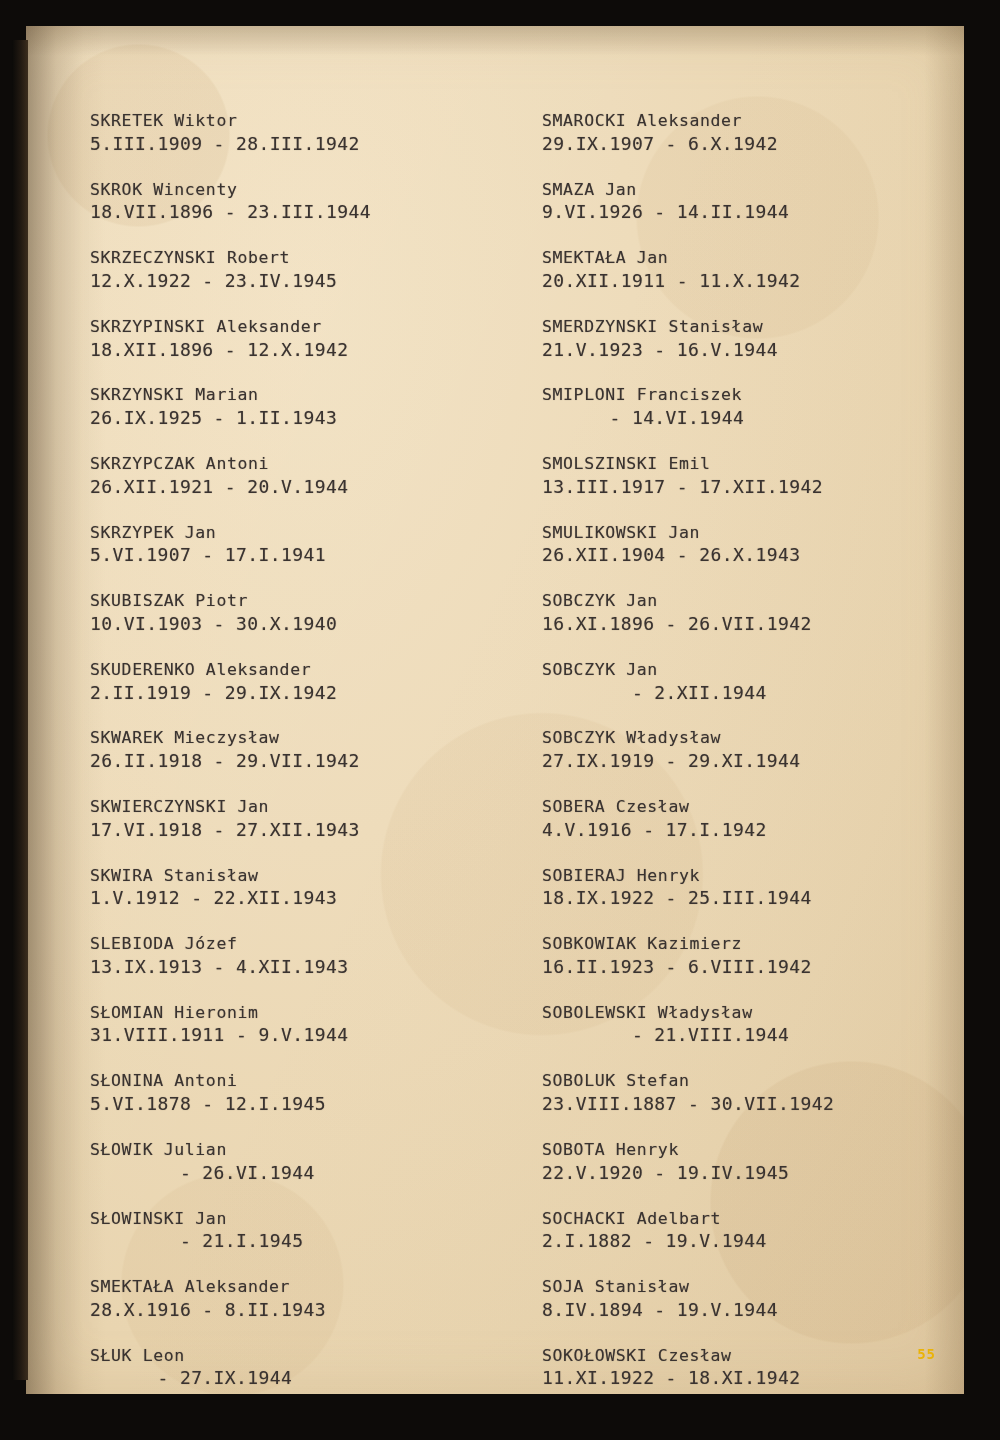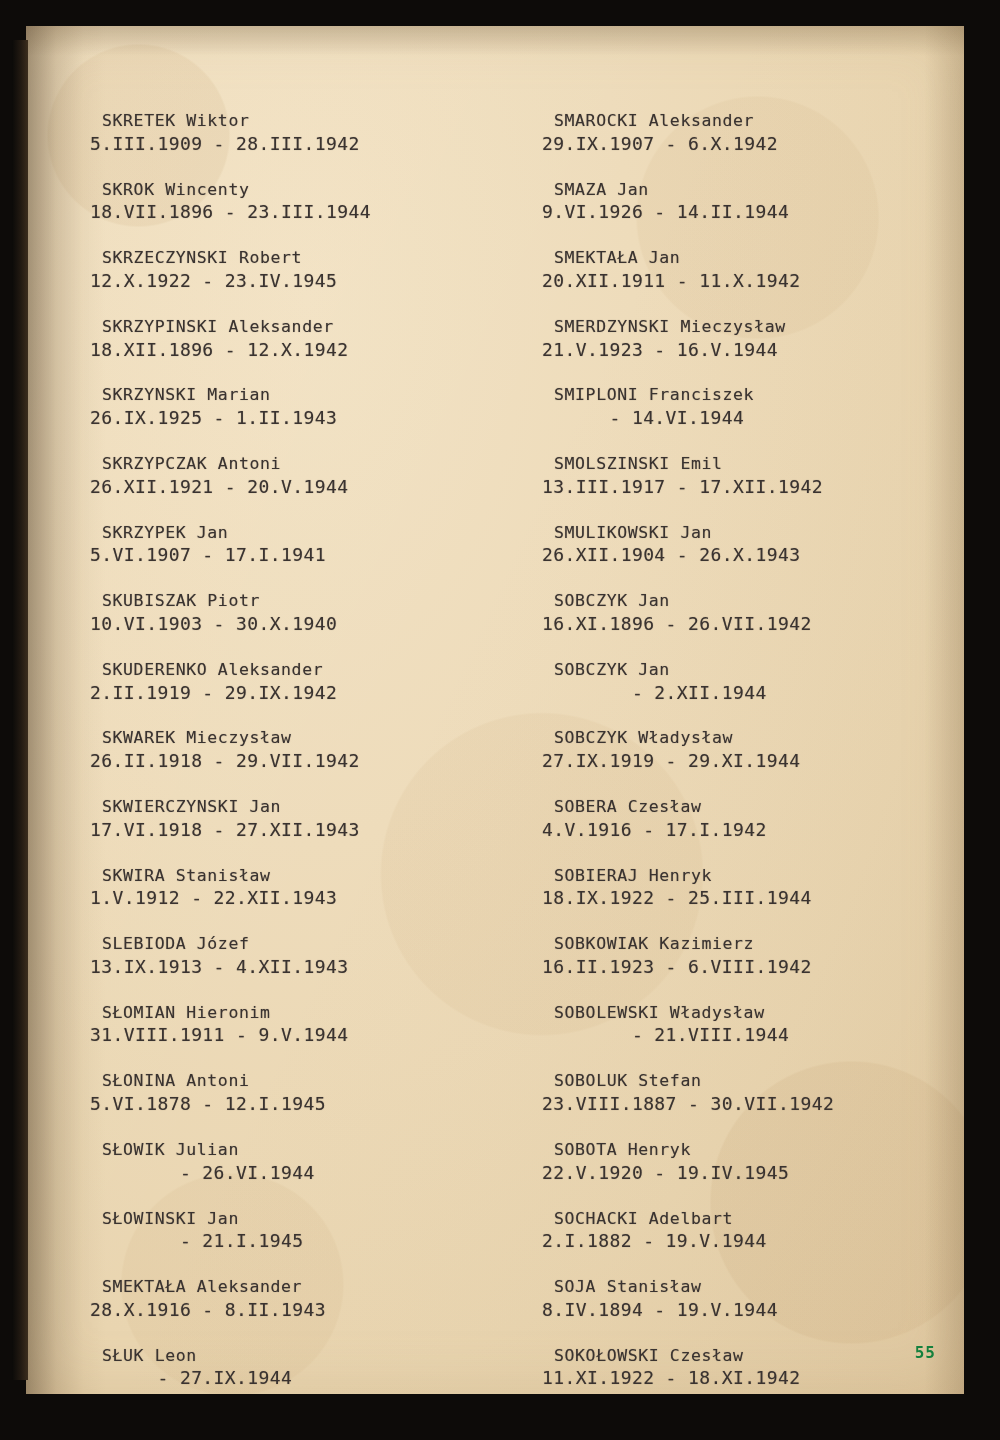--- a/index.html
+++ b/index.html
@@ -106,38 +106,37 @@
   .entry {
     margin-bottom: 22px;
   }
   .entry-name {
     font-size: 16.5px;
     letter-spacing: 0.6px;
     color: #3a3330;
     white-space: pre;
     line-height: 1.32;
     text-shadow: 0 0 1px rgba(58,51,48,0.45);
-    margin-left: 12px;
   }
   .entry-dates {
     font-size: 18px;
     letter-spacing: 0.4px;
     color: #3a3330;
     white-space: pre;
     line-height: 1.38;
     text-shadow: 0 0 1px rgba(58,51,48,0.45);
   }
 
   .page-number {
     position: absolute;
     right: 64px;
     bottom: 78px;
-    font-size: 16px;
+    font-size: 14px;
     letter-spacing: 1px;
-    color: #15803d;
+    color: #eab308;
     font-weight: bold;
   }
 
   
   .ink-fade {
     position: absolute;
     inset: 0;
     background: linear-gradient(115deg, rgba(255,245,225,0.10) 0%, rgba(255,245,225,0.0) 45%, rgba(170,140,100,0.07) 100%);
     pointer-events: none;
   }
@@ -245,21 +244,21 @@
         </div>
         <div class="entry">
           <div class="entry-name">SMAZA Jan</div>
           <div class="entry-dates">9.VI.1926 - 14.II.1944</div>
         </div>
         <div class="entry">
           <div class="entry-name">SMEKTAŁA Jan</div>
           <div class="entry-dates">20.XII.1911 - 11.X.1942</div>
         </div>
         <div class="entry">
-          <div class="entry-name">SMERDZYNSKI Mieczysław</div>
+          <div class="entry-name">SMERDZYNSKI Stanisław</div>
           <div class="entry-dates">21.V.1923 - 16.V.1944</div>
         </div>
         <div class="entry">
           <div class="entry-name">SMIPLONI Franciszek</div>
           <div class="entry-dates">      - 14.VI.1944</div>
         </div>
         <div class="entry">
           <div class="entry-name">SMOLSZINSKI Emil</div>
           <div class="entry-dates">13.III.1917 - 17.XII.1942</div>
         </div>

